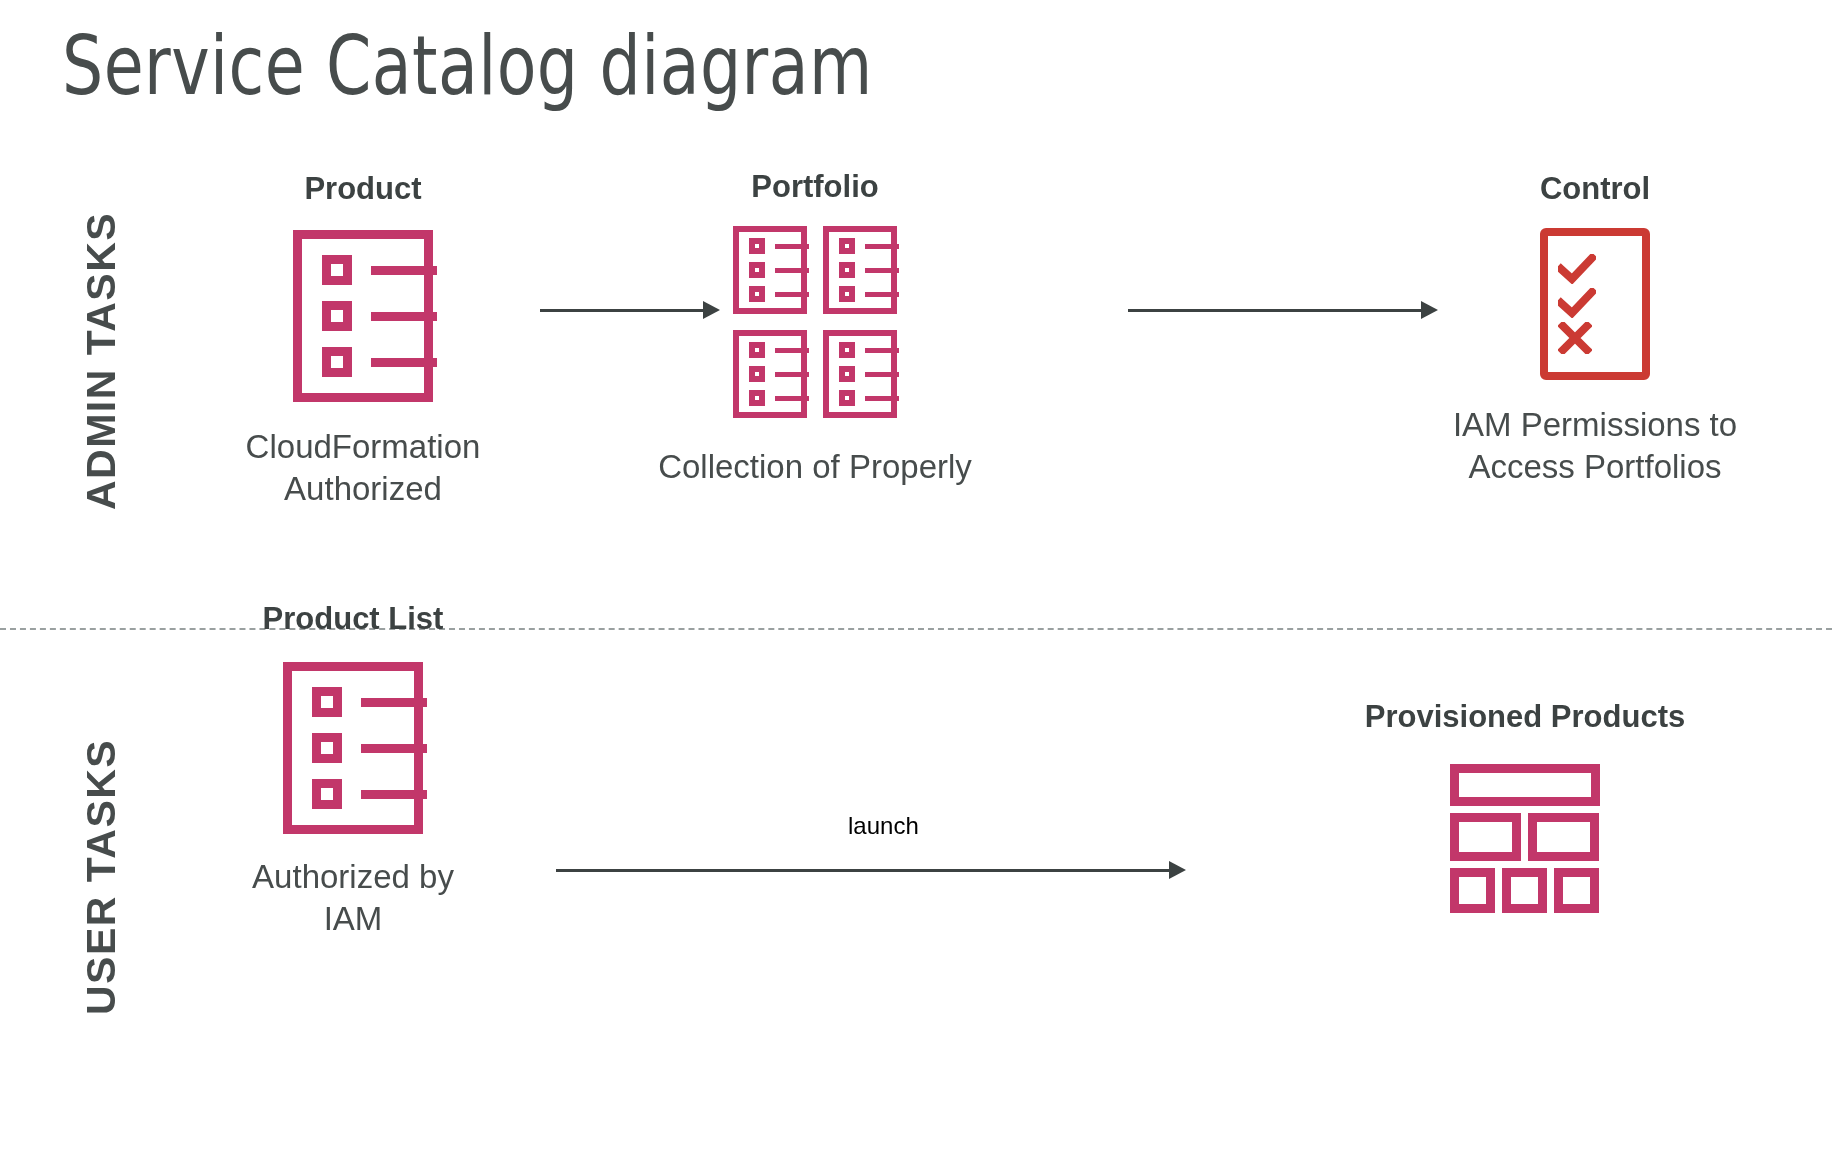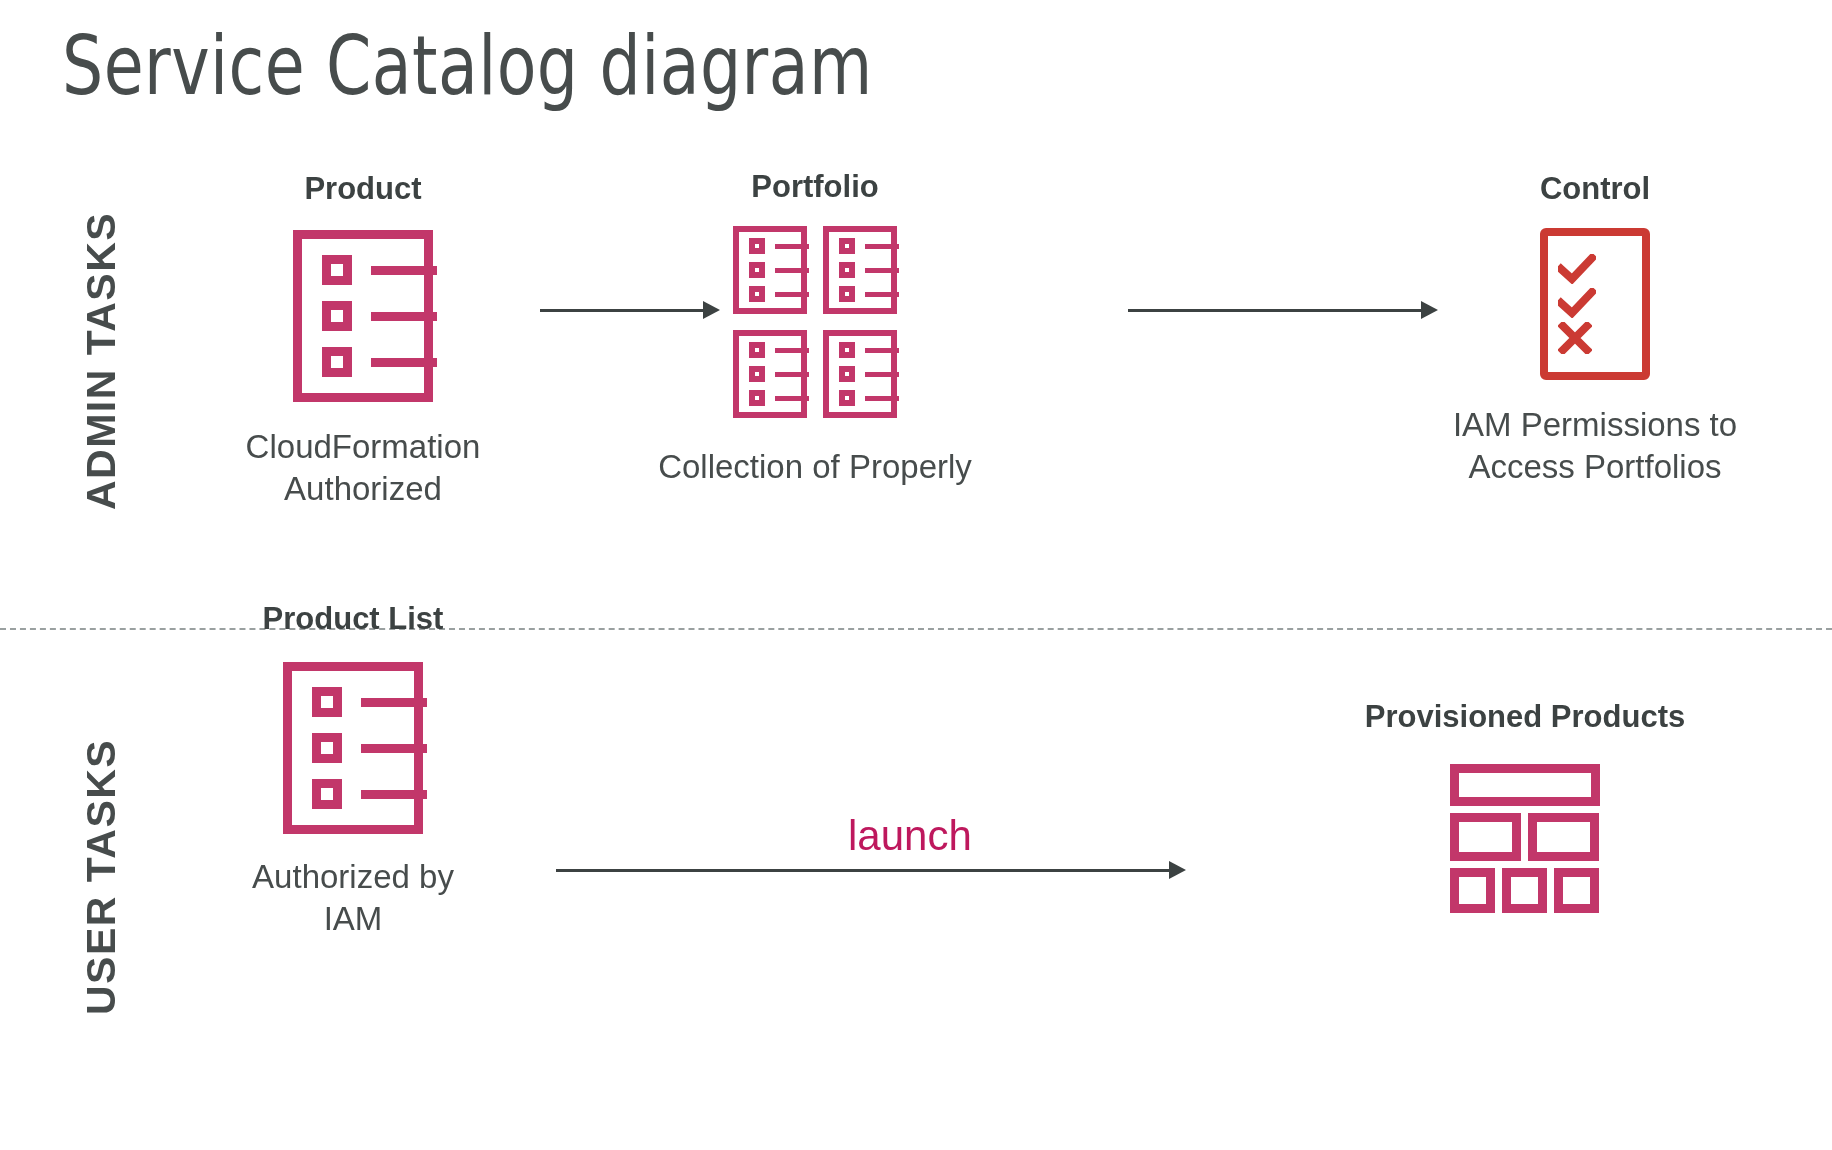--- a/index.html
+++ b/index.html
@@ -176,22 +176,22 @@
     width: 0;
     height: 0;
     border-top: 9px solid transparent;
     border-bottom: 9px solid transparent;
     border-left: 17px solid #3c4242;
     flex: 0 0 auto;
     margin-left: -1px;
   }
   .arrow-label {
     position: absolute;
-    font-size: 42px;
-    color: #be185d;
+    font-size: 24px;
+    color: #000000;
     white-space: nowrap;
   }
 </style>
 </head>
 <body>
 
 <div id="canvas">
 
   <div class="page-title">Service Catalog diagram</div>
 

